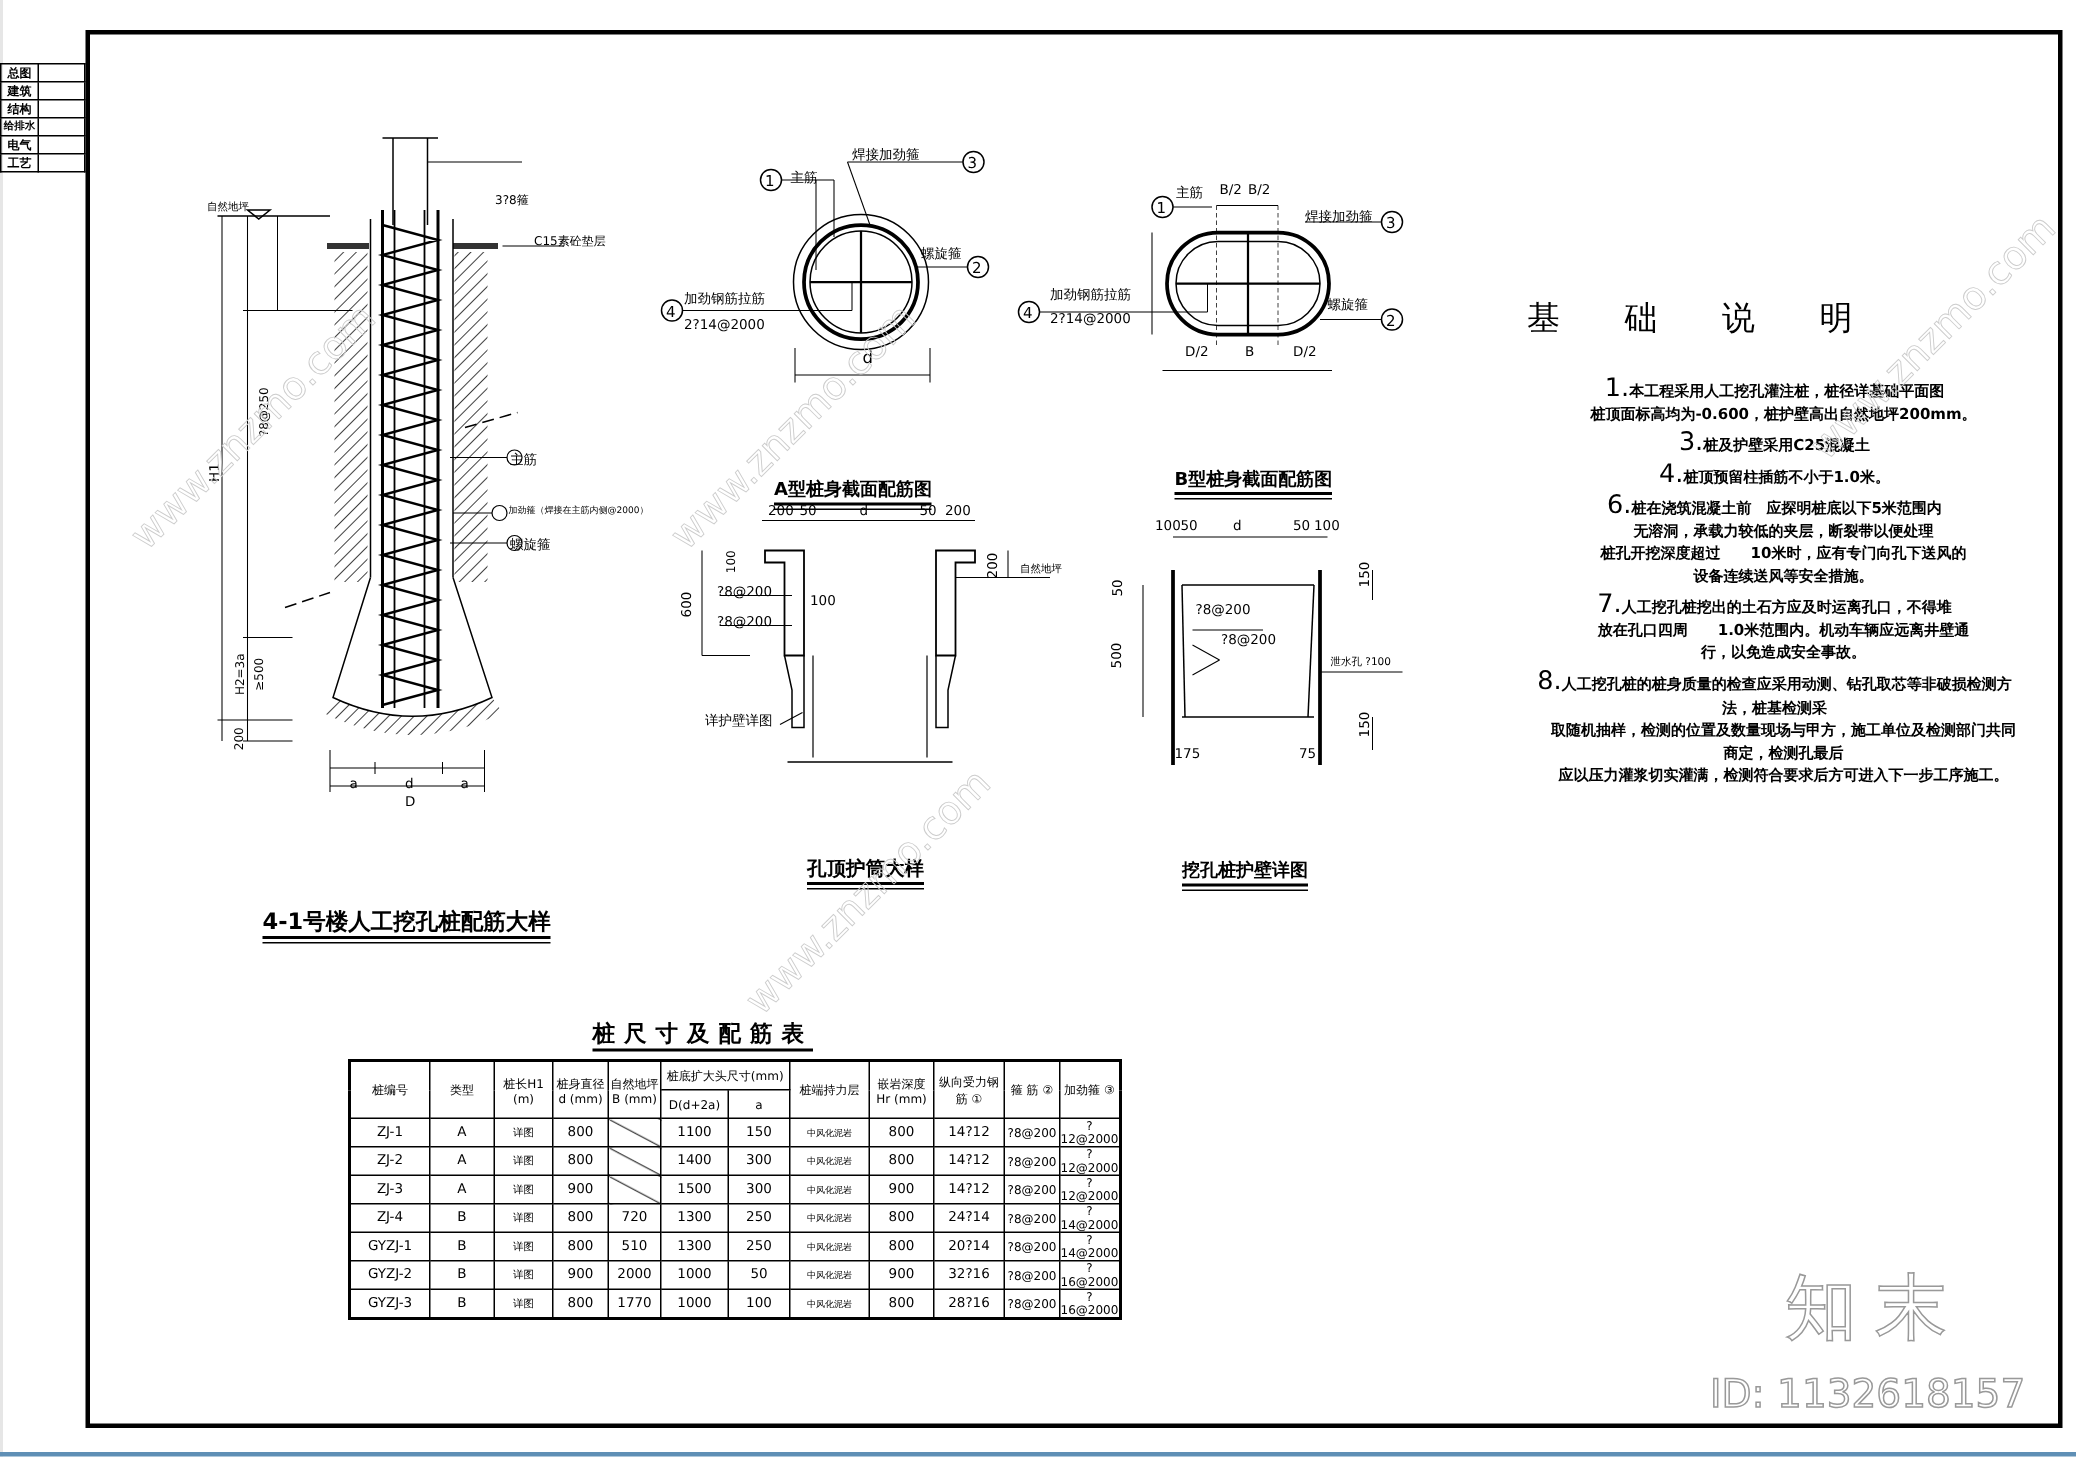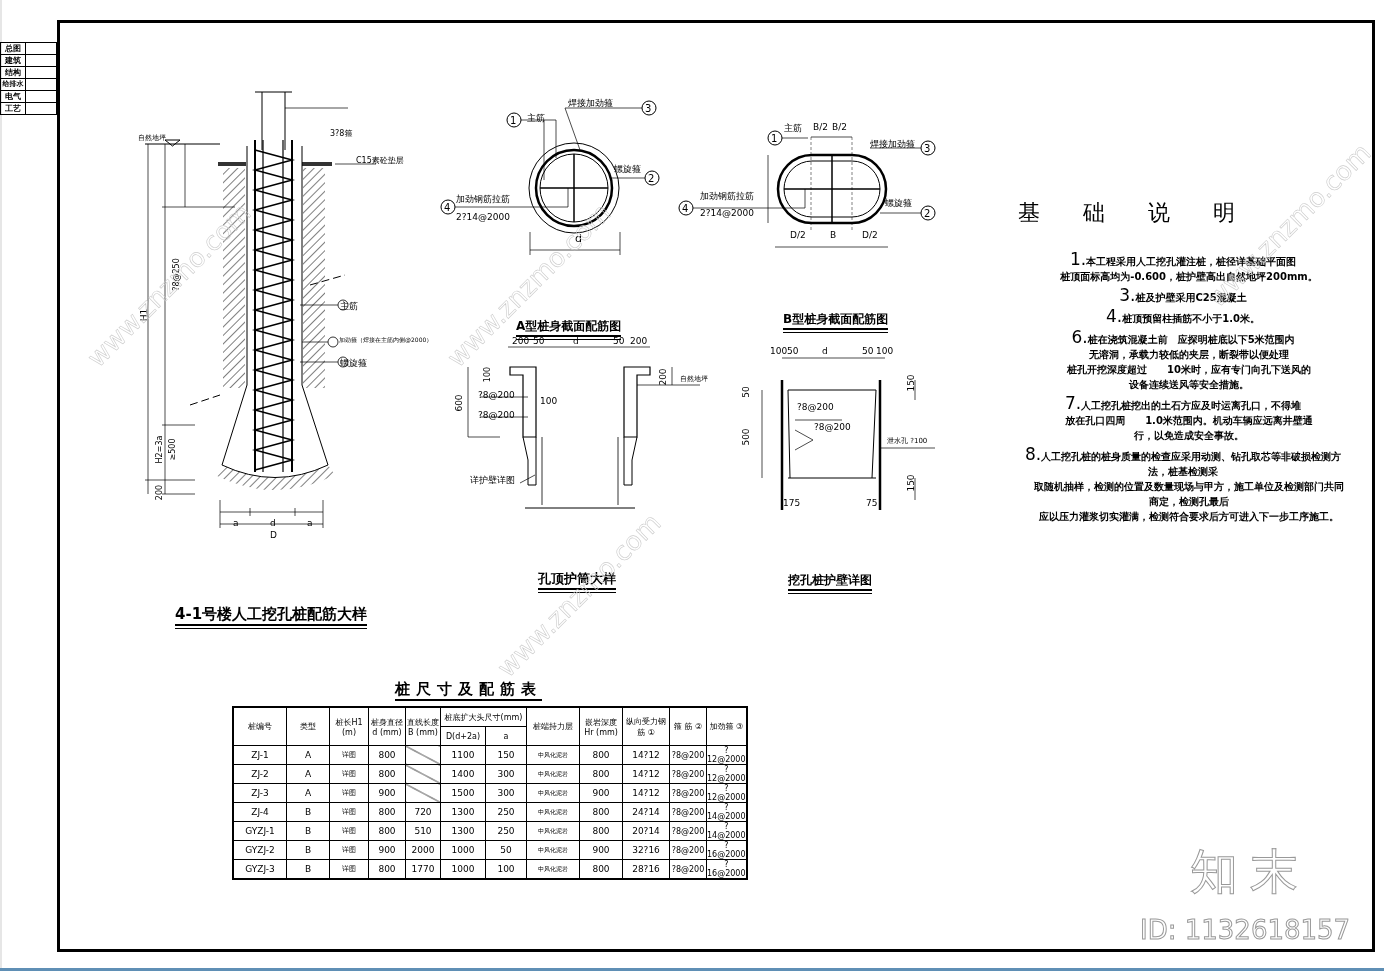--- a/index.html
+++ b/index.html
@@ -284,21 +284,21 @@
 </div>
 
 <div class="tbltitle">桩尺寸及配筋表</div>
 <table class="pile">
   <tbody>
       <tr>
     <th rowspan="2" style="width:52px">桩编号</th>
     <th rowspan="2" style="width:42px">类型</th>
     <th rowspan="2" style="width:38px">桩长H1 (m)</th>
     <th rowspan="2" style="width:36px">桩身直径d (mm)</th>
-    <th rowspan="2" style="width:34px">直线长度 B (mm)</th>
+    <th rowspan="2" style="width:34px">自然地坪 B (mm)</th>
     <th colspan="2">桩底扩大头尺寸(mm)</th>
     <th rowspan="2" style="width:52px">桩端持力层</th>
     <th rowspan="2" style="width:42px">嵌岩深度 Hr (mm)</th>
     <th rowspan="2" style="width:46px">纵向受力钢筋 ①</th>
     <th rowspan="2" style="width:36px">箍 筋 ②</th>
     <th rowspan="2" style="width:36px">加劲箍 ③</th>
   </tr>
   <tr>
     <th style="width:44px">D(d+2a)</th>
     <th style="width:40px">a</th>

